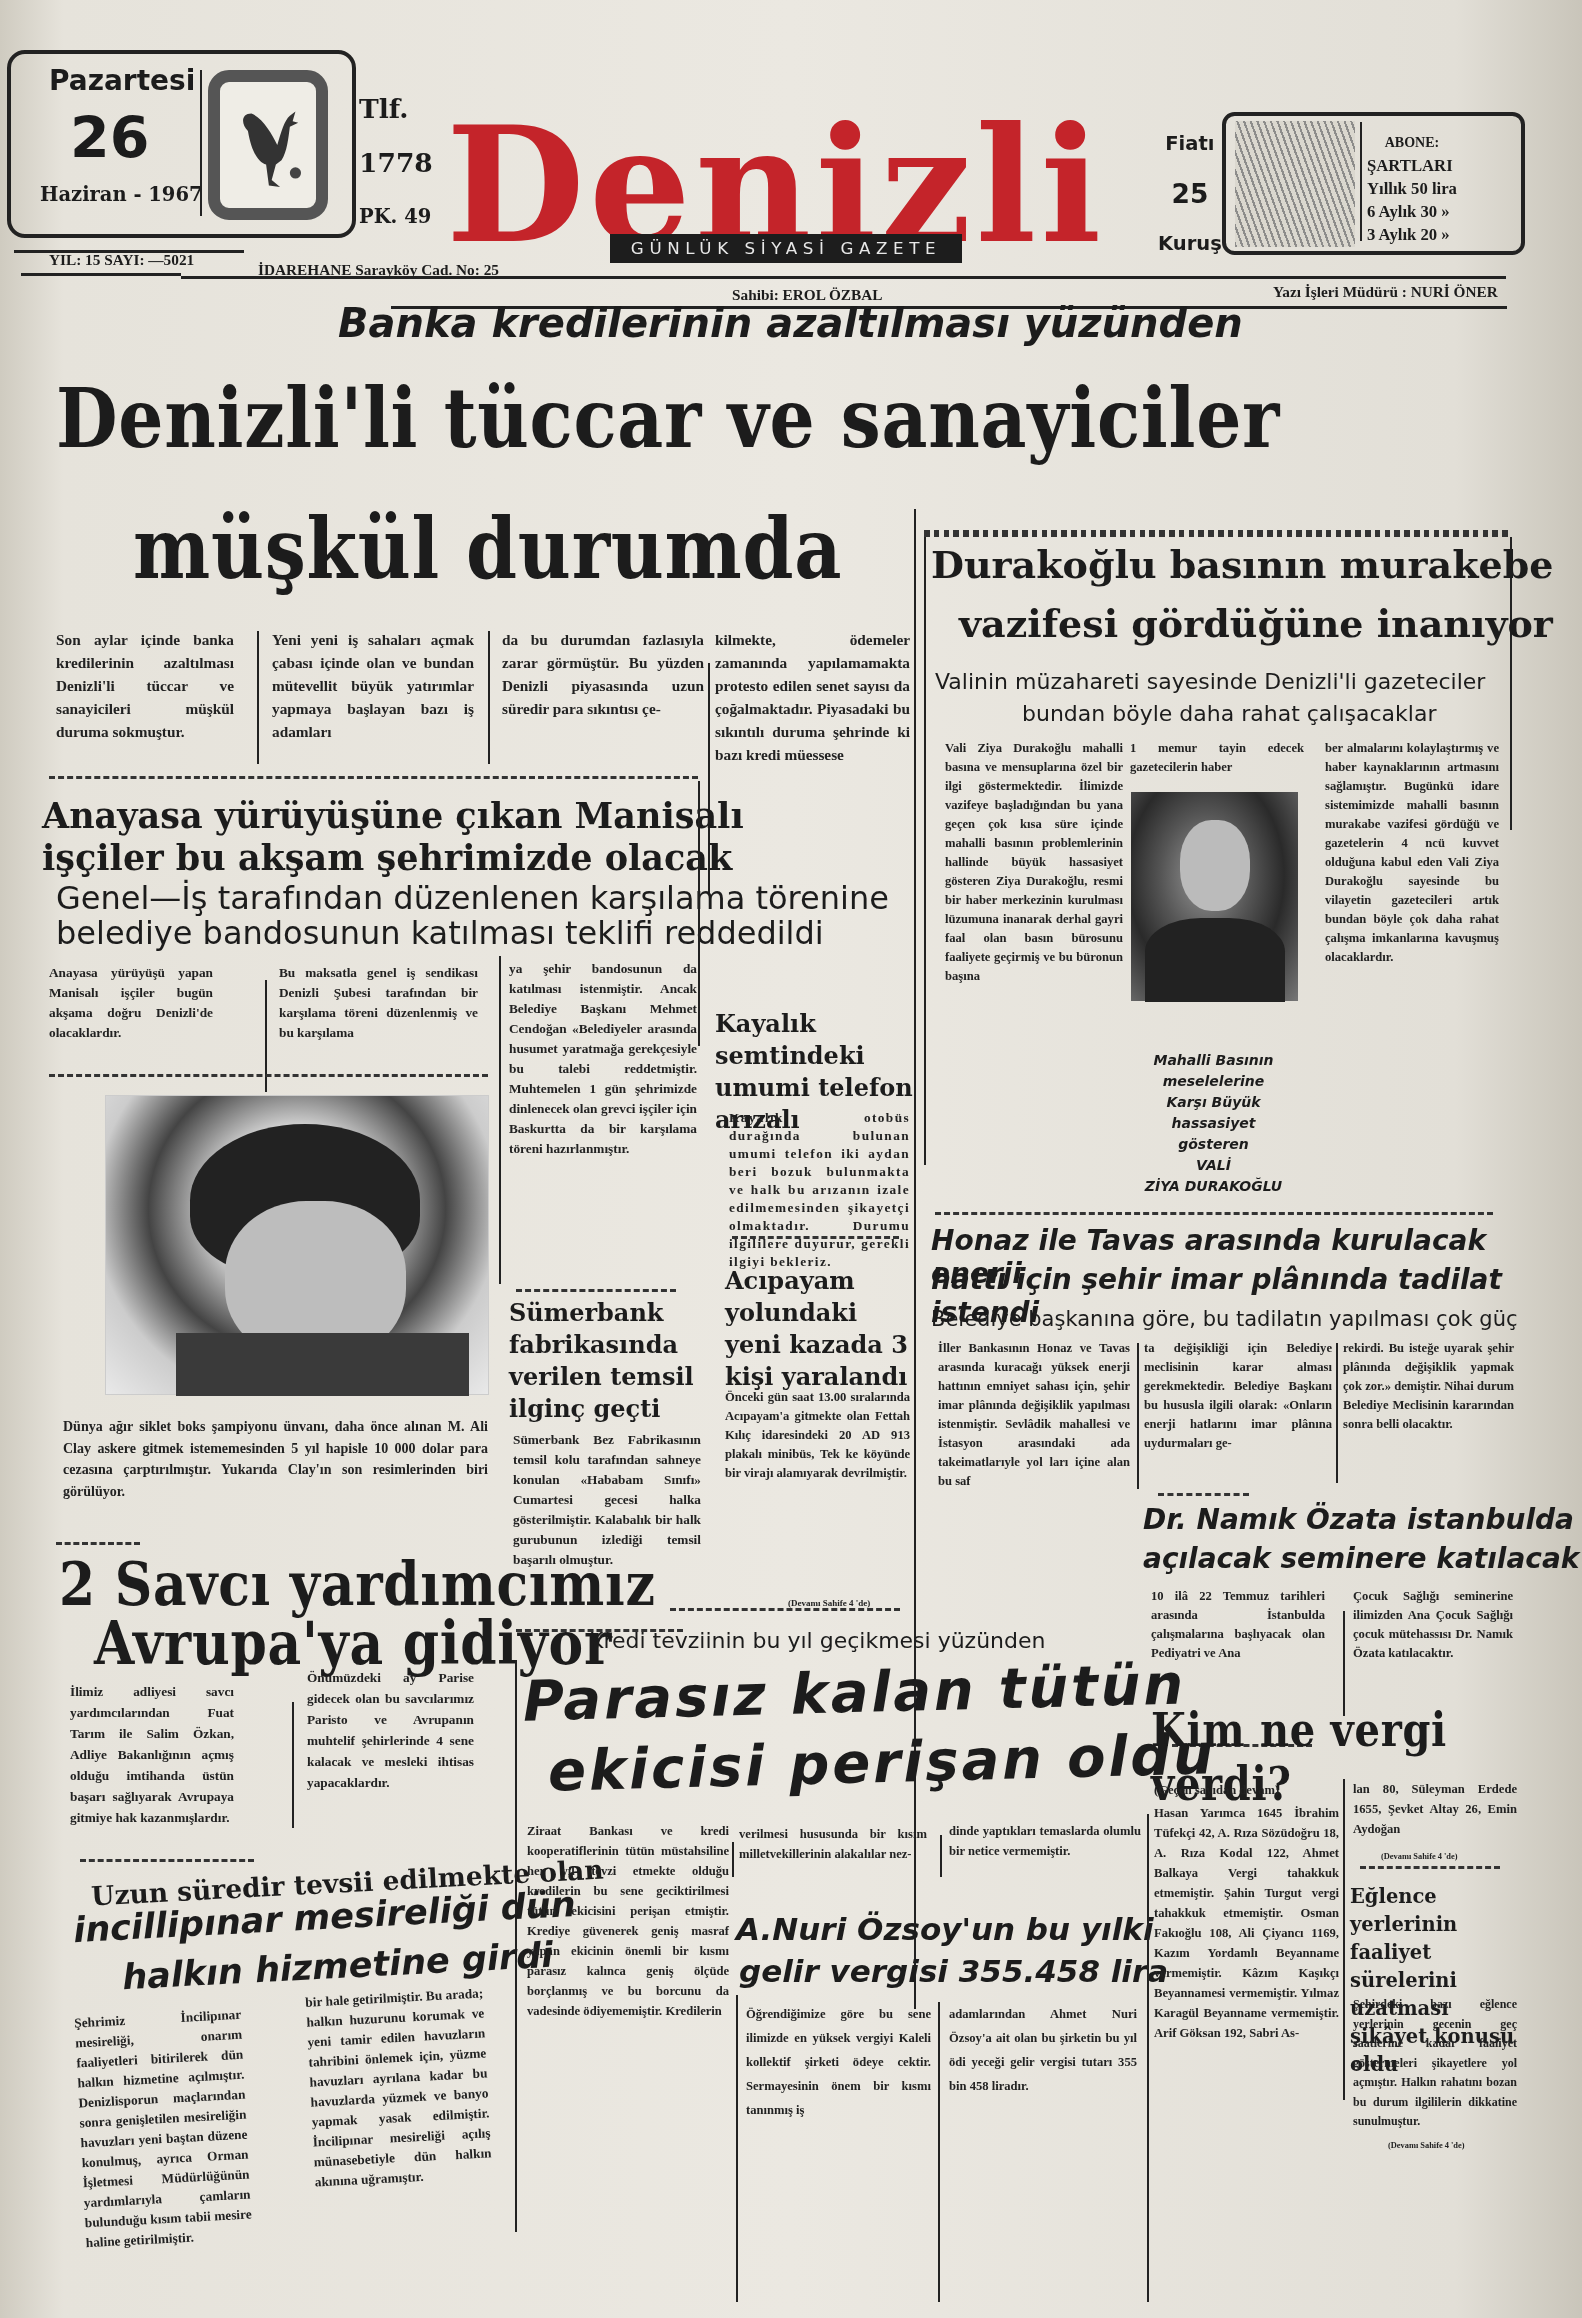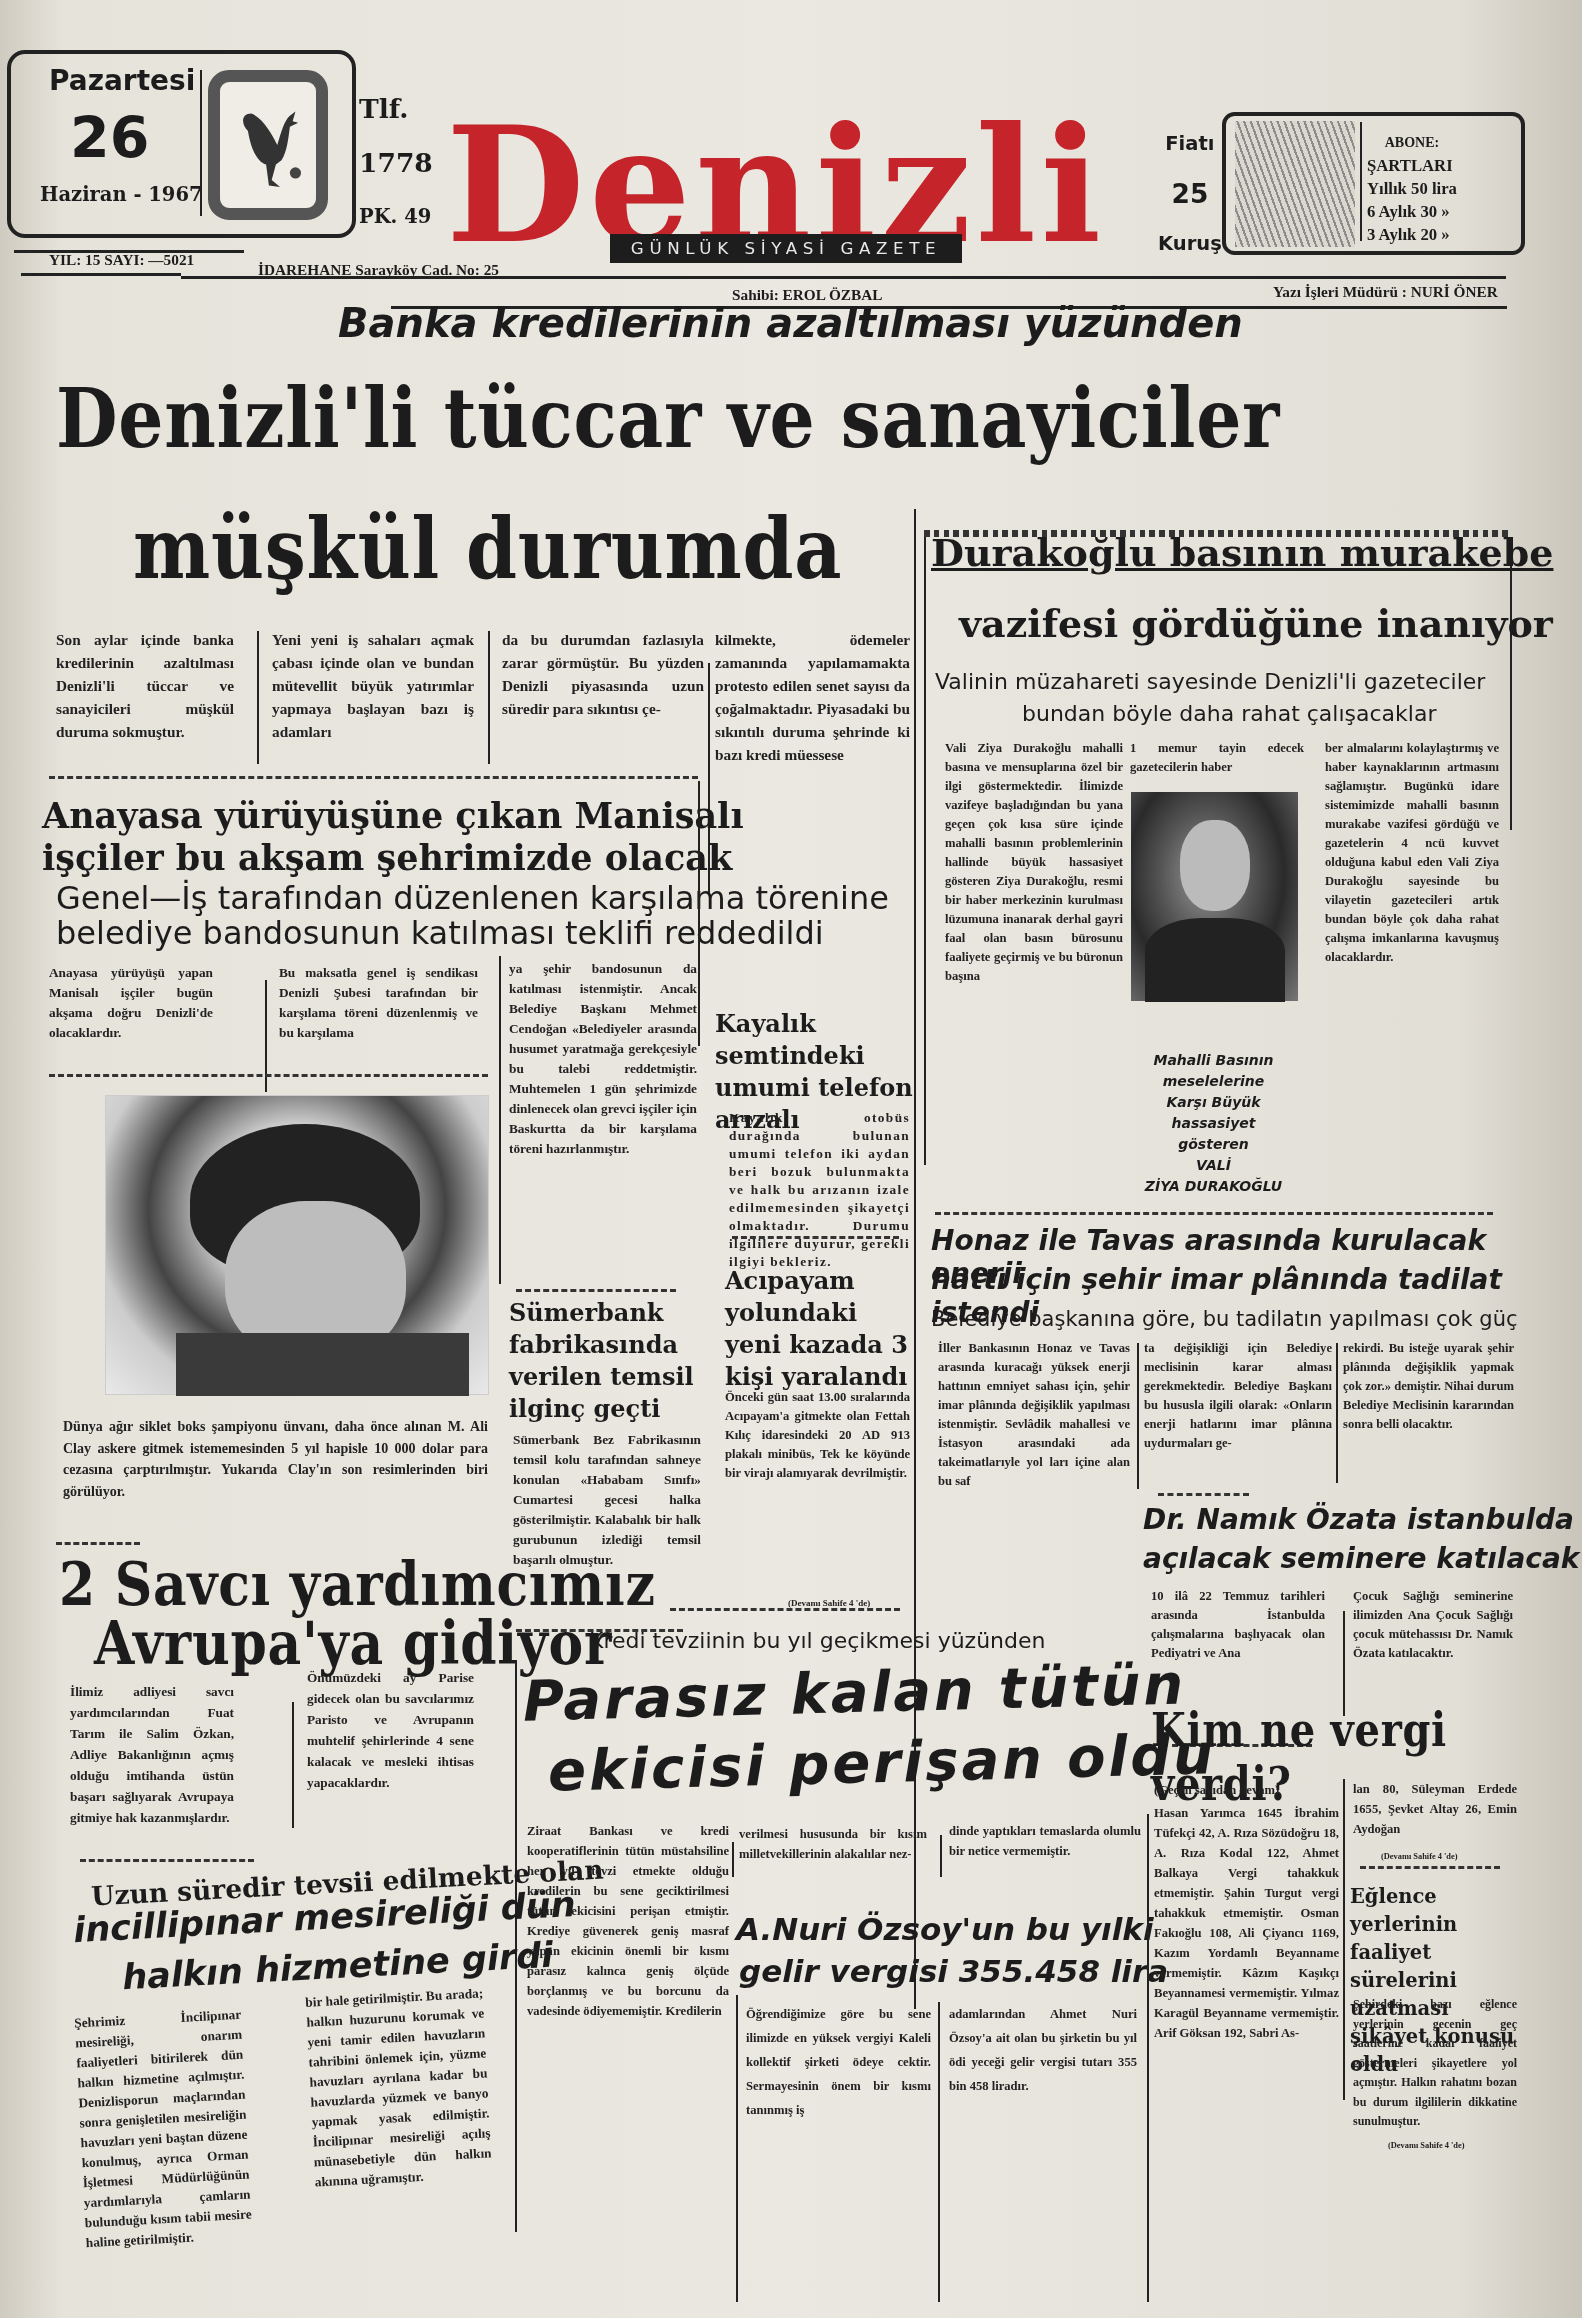--- a/index.html
+++ b/index.html
@@ -147,21 +147,21 @@
   <div class="hdash" style="left:516px;top:1629px;width:167px;"></div>
 
   <div class="abs h-col" style="left:725px;top:1249px;width:188px;margin-top:16px;">Acıpayam yolundaki yeni kazada 3 kişi yaralandı</div>
   <div class="abs body-text" style="left:725px;top:1388px;width:185px;font-size:12.6px;line-height:19px;">Önceki gün saat 13.00 sıralarında Acıpayam'a gitmekte olan Fettah Kılıç idaresindeki 20 AD 913 plakalı minibüs, Tek ke köyünde bir virajı alamıyarak devrilmiştir.</div>
   <div class="abs body-text" style="left:788px;top:1592px;font-size:9px;">(Devamı Sahife 4 'de)</div>
   <div class="hdash" style="left:670px;top:1608px;width:230px;"></div>
 
   <div class="wavy" style="left:924px;top:530px;width:586px;"></div>
   <div class="vrule" style="left:924px;top:537px;height:628px;"></div>
   <div class="vrule" style="left:1510px;top:537px;height:293px;"></div>
-  <div class="abs h-sub" style="left:931px;top:532px;font-size:38px;text-decoration:underline;">Durakoğlu basının murakebe</div>
+  <div class="abs h-sub" style="left:931px;top:544px;font-size:38px;">Durakoğlu basının murakebe</div>
   <div class="abs h-sub" style="left:959px;top:603px;font-size:38px;">vazifesi gördüğüne inanıyor</div>
   <div class="abs h-deck" style="left:935px;top:666px;font-size:22px;">Valinin müzahareti sayesinde Denizli'li gazeteciler</div>
   <div class="abs h-deck" style="left:1022px;top:698px;font-size:22px;">bundan böyle daha rahat çalışacaklar</div>
   <div class="abs body-text" style="left:945px;top:739px;width:178px;font-size:12.6px;line-height:19px;">Vali Ziya Durakoğlu mahalli basına ve mensuplarına özel bir ilgi göstermektedir. İlimizde vazifeye başladığından bu yana geçen çok kısa süre içinde mahalli basının problemlerinin hallinde büyük hassasiyet gösteren Ziya Durakoğlu, resmi bir haber merkezinin kurulması lüzumuna inanarak derhal gayri faal olan basın bürosunu faaliyete geçirmiş ve bu büronun başına</div>
   <div class="abs body-text" style="left:1130px;top:739px;width:174px;font-size:12.6px;line-height:19px;">1 memur tayin edecek gazetecilerin haber</div>
   <div class="abs photo" style="left:1131px;top:792px;width:167px;height:209px;">
     <div style="position:absolute;left:49px;top:28px;width:70px;height:91px;border-radius:45%;background:#bbb;"></div>
     <div style="position:absolute;left:14px;top:126px;width:140px;height:84px;border-radius:40% 40% 0 0;background:#222;"></div>
   </div>
   <div class="abs caption" style="left:1137px;top:1050px;width:153px;">

